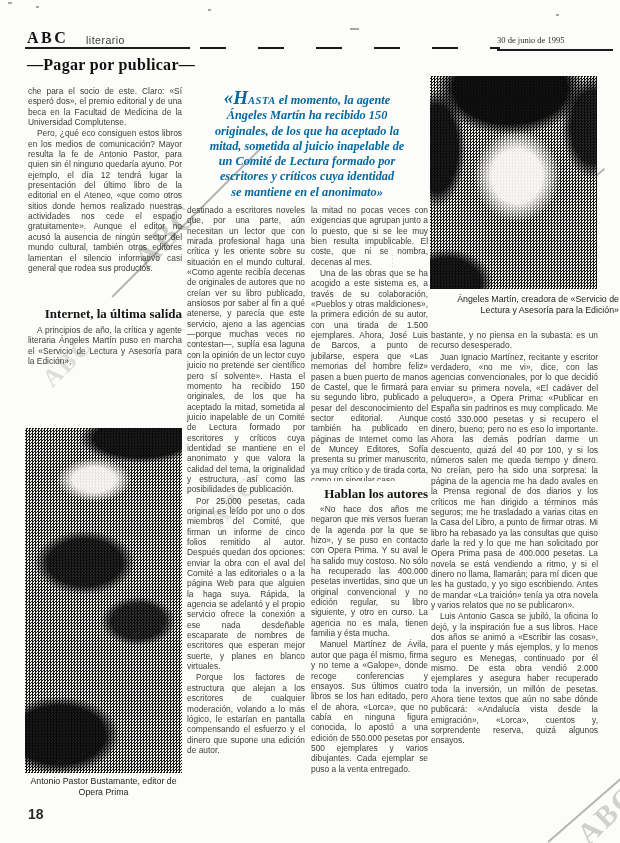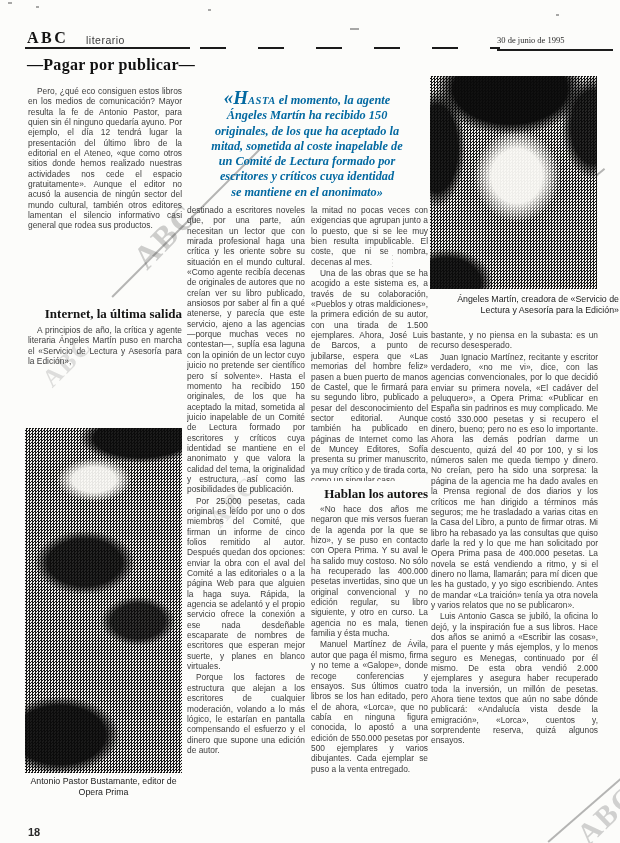--- a/index.html
+++ b/index.html
@@ -51,21 +51,21 @@
       radial-gradient(ellipse 52% 15% at 38% 39%, rgba(10,10,10,.88) 45%, rgba(0,0,0,0) 62%),
       radial-gradient(ellipse 40% 12% at 72% 56%, rgba(10,10,10,.82) 42%, rgba(0,0,0,0) 60%),
       radial-gradient(ellipse 58% 17% at 22% 89%, rgba(10,10,10,.93) 50%, rgba(0,0,0,0) 66%),
       repeating-conic-gradient(#161616 0% 25%, #f3f2ee 0% 50%);
     background-size:100% 100%,100% 100%,100% 100%,100% 100%,100% 100%,3px 3px;}
   .caption{font-size:8.8px;line-height:10.6px;color:#222;filter:blur(.3px);}
   #caption-right{left:451px;top:294px;width:168px;text-align:right;}
   #caption-left{left:25px;top:776px;width:157px;text-align:center;}
   #photo-credit{left:420px;top:232px;width:8px;height:70px;font-size:5px;color:#777;
          transform:rotate(-90deg);transform-origin:center;letter-spacing:2px;}
-  #page-number{left:28px;top:806px;font-size:11px;font-weight:bold;color:#2a2a2a;filter:blur(.35px);margin-top:20px;}
+  #page-number{left:28px;top:806px;font-size:14px;font-weight:bold;color:#2a2a2a;filter:blur(.35px);}
   
   .wm-text{font-family:"Liberation Serif",serif;font-weight:bold;color:rgba(70,70,70,.26);
          letter-spacing:2px;pointer-events:none;}
   .wm-line{height:1.6px;background:rgba(80,80,80,.42);pointer-events:none;}
   #wm-line-1{left:112px;top:296px;width:212px;transform:rotate(-45deg);transform-origin:left center;}
   #wm-text-1{left:128px;top:218px;font-size:33px;transform:rotate(-46deg);}
   #wm-line-2{left:560px;top:205px;width:58px;transform:rotate(-40deg);transform-origin:left center;}
   #wm-text-2{left:38px;top:348px;font-size:25px;transform:rotate(-45deg);color:rgba(70,70,70,.17);}
   #wm-text-3{left:204px;top:488px;font-size:25px;transform:rotate(-48deg);color:rgba(70,70,70,.14);}
   #wm-line-3{left:548px;top:841px;width:96px;transform:rotate(-41deg);transform-origin:left center;}
@@ -98,27 +98,28 @@
   <div class="abs" id="dash-rule"></div>
   <div class="abs" id="date-text">30 de junio de 1995</div>
   <div class="abs" id="date-rule"></div>
 
   <div class="abs" id="headline">—Pagar por publicar—</div>
 
   <div class="abs" id="quote">
     <span class="lead">«H</span><span class="sc">ASTA</span><span> el momento, la agente</span>
     <div>Ángeles Martín ha recibido 150</div>
     <div>originales, de los que ha aceptado la</div>
-    <div>mitad, sometida al coste inapelable de</div>
+    <div>mitad, sometida al juicio inapelable de</div>
     <div>un Comité de Lectura formado por</div>
     <div>escritores y críticos cuya identidad</div>
     <div>se mantiene en el anonimato»</div>
   </div>
 
   <div class="abs body-text" style="left:28px;top:86px;width:154px;height:216px;">
+    <p>che para el socio de este. Claro: «Sí esperó dos», el premio editorial y de una beca en la Facultad de Medicina de la Universidad Complutense.</p>
     <p class="ind">Pero, ¿qué eco consiguen estos libros en los medios de comunicación? Mayor resulta la fe de Antonio Pastor, para quien sin él ninguno quedaría ayuno. Por ejemplo, el día 12 tendrá lugar la presentación del último libro de la editorial en el Ateneo, «que como otros sitios donde hemos realizado nuestras actividades nos cede el espacio gratuitamente». Aunque el editor no acusó la ausencia de ningún sector del mundo cultural, también otros editores lamentan el silencio informativo casi general que rodea sus productos.</p>
   </div>
   <div class="abs subhead" style="left:28px;top:306px;width:154px;">Internet, la última salida</div>
   <div class="abs body-text" style="left:28px;top:325px;width:154px;height:52px;">
     <p class="ind">A principios de año, la crítica y agente literaria Ángeles Martín puso en marcha el «Servicio de Lectura y Asesoría para la Edición»,</p>
   </div>
 
   <div class="abs body-text" style="left:187px;top:205px;width:118px;height:628px;">
     <p>destinado a escritores noveles que, por una parte, aún necesitan un lector que con mirada profesional haga una crítica y les oriente sobre su situación en el mundo cultural. «Como agente recibía decenas de originales de autores que no creían ver su libro publicado, ansiosos por saber al fin a qué atenerse, y parecía que este servicio, ajeno a las agencias —porque muchas veces no contestan—, suplía esa laguna con la opinión de un lector cuyo juicio no pretende ser científico pero sí solvente». Hasta el momento ha recibido 150 originales, de los que ha aceptado la mitad, sometida al juicio inapelable de un Comité de Lectura formado por escritores y críticos cuya identidad se mantiene en el anonimato y que valora la calidad del tema, la originalidad y estructura, así como las posibilidades de publicación.</p>
     <p class="ind">Por 25.000 pesetas, cada original es leído por uno o dos miembros del Comité, que firman un informe de cinco folios remitido al autor. Después quedan dos opciones: enviar la obra con el aval del Comité a las editoriales o a la página Web para que alguien la haga suya. Rápida, la agencia se adelantó y el propio servicio ofrece la conexión a ese nada desdeñable escaparate de nombres de escritores que esperan mejor suerte, y planes en blanco virtuales.</p>

